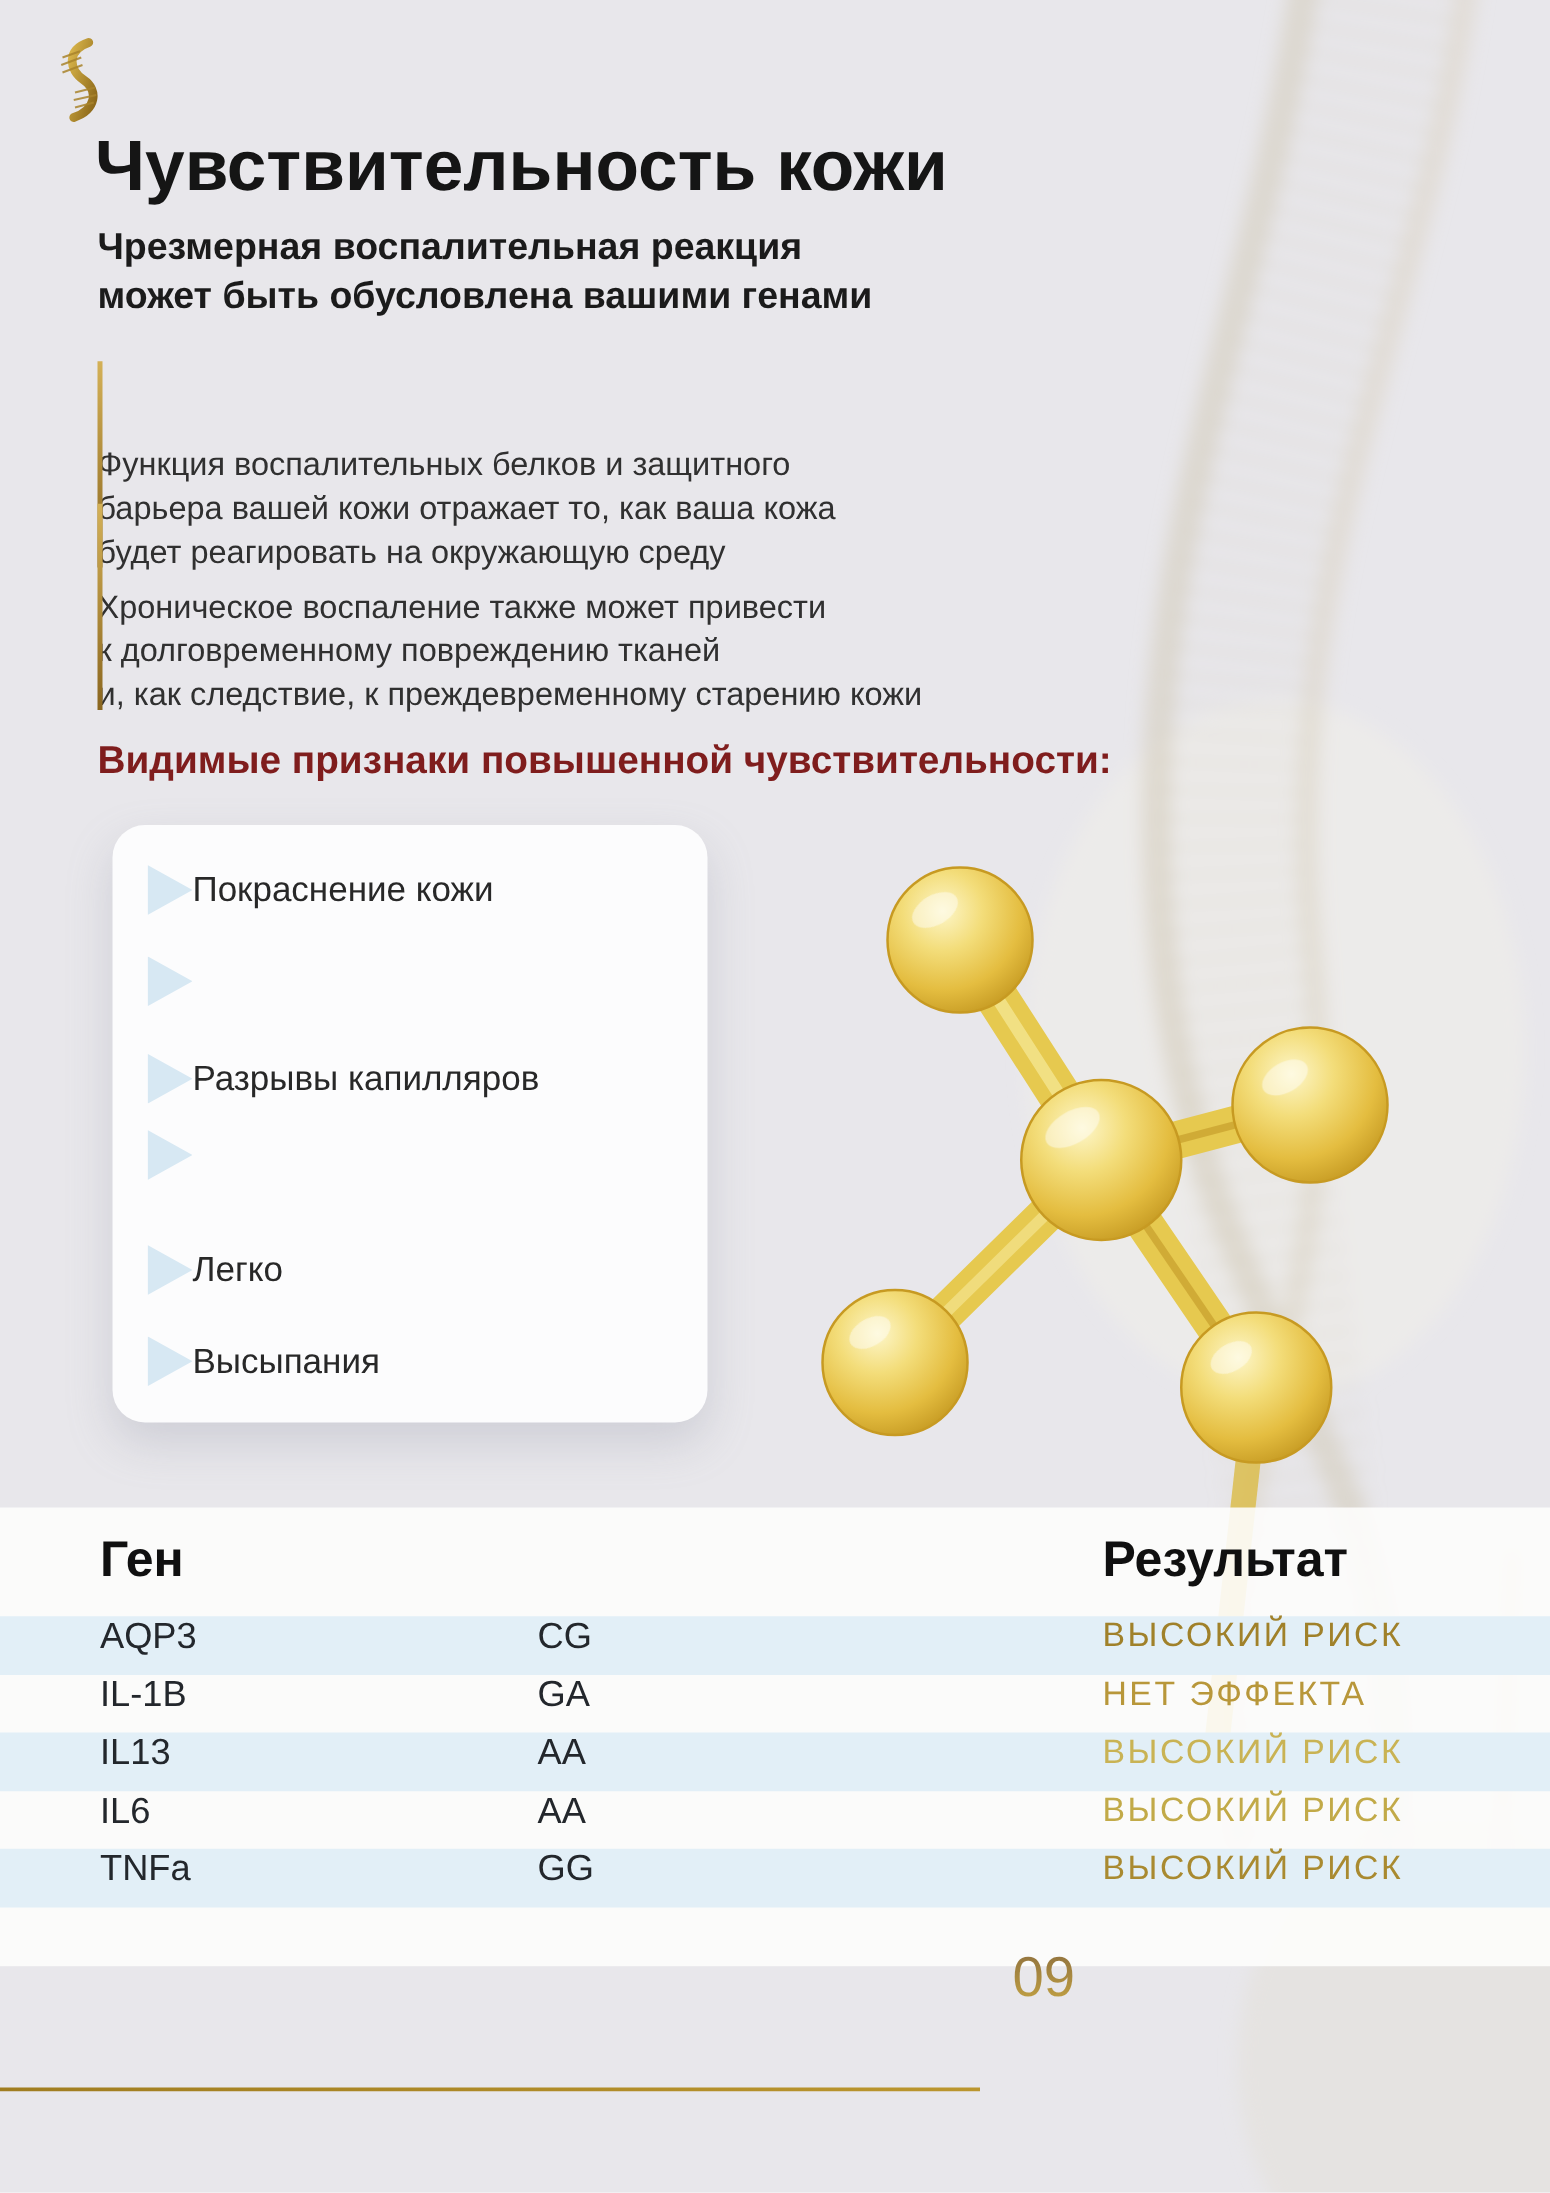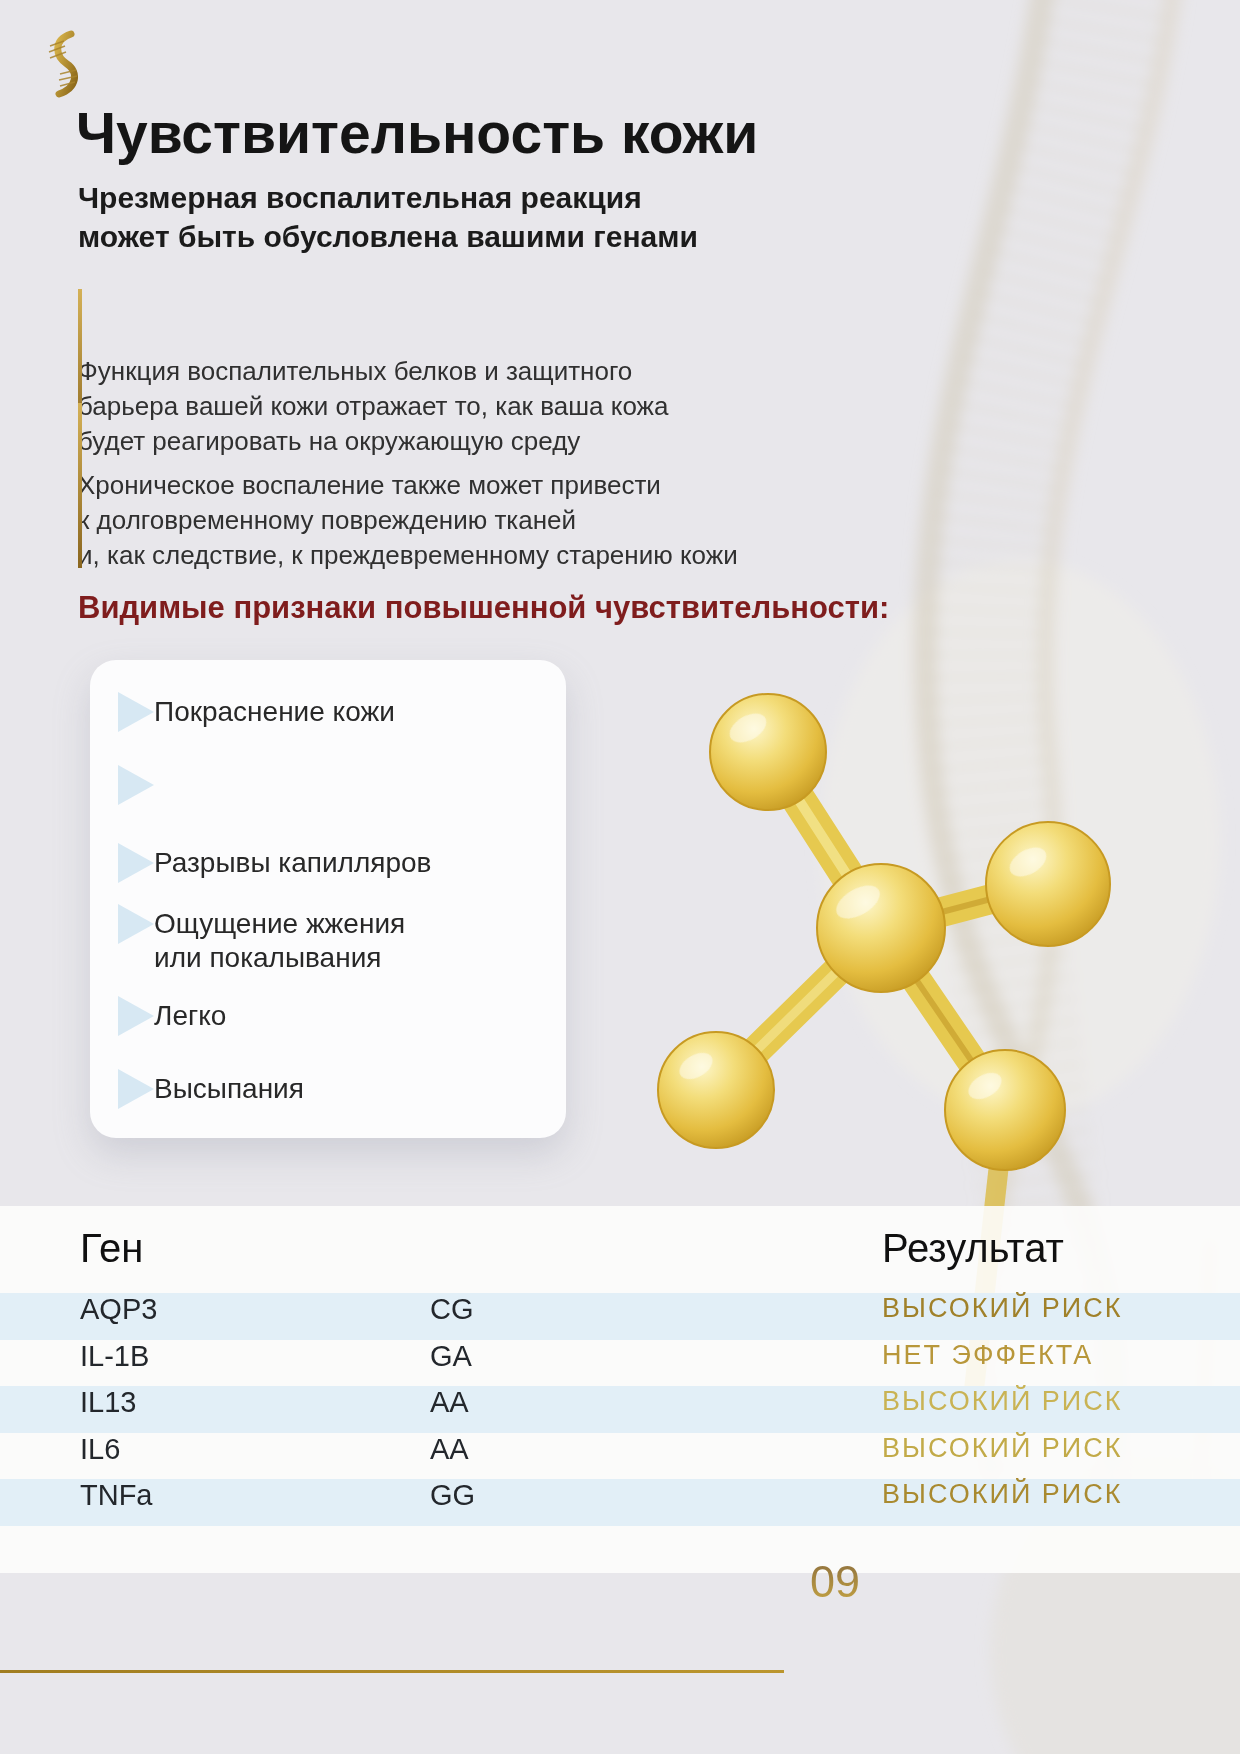--- a/index.html
+++ b/index.html
@@ -32,21 +32,21 @@
   .sign-item{position:absolute;left:28px;display:flex;align-items:flex-start;}
   .sign-item:nth-child(1){top:35px;} .sign-item:nth-child(2){top:108px;}
   .sign-item:nth-child(3){top:186px;} .sign-item:nth-child(4){top:247px;}
   .sign-item:nth-child(5){top:339px;} .sign-item:nth-child(6){top:412px;}
   .tri{width:36px;height:40px;flex:none;background:#d7e8f3;margin-top:-3px;
       clip-path:polygon(0 0,100% 50%,0 100%);}
   .sign-text{font-size:28px;line-height:34px;color:#282828;white-space:pre-line;}
 
   .band{position:absolute;left:0;top:1206px;width:1240px;height:367px;
       background:rgba(253,253,252,.9);z-index:2;}
-  .thead-cell{position:absolute;top:20px;font-size:40px;font-weight:400;color:#101010;}
+  .thead-cell{position:absolute;top:20px;font-size:40px;font-weight:700;color:#101010;}
   .thc-0{left:80px;} .thc-1{left:430px;} .thc-2{left:882px;}
   .trows{position:absolute;top:87px;left:0;right:0;}
   .trow{height:46.5px;display:flex;align-items:flex-start;}
   .trow.even{background:#e2eff7;}
   .cell{white-space:nowrap;}
   .cell.gene{margin-left:80px;width:350px;font-size:29px;font-weight:300;color:#23272c;}
   .cell.geno{width:452px;font-size:29px;font-weight:300;color:#23272c;}
   .cell.result{font-size:27px;letter-spacing:2px;font-weight:400;}
 
   .footer-line{position:absolute;left:0;top:1670px;width:784px;height:3px;z-index:3;
@@ -159,22 +159,20 @@
         </div>
         <div class="sign-item">
           <span class="tri"></span>
         </div>
         <div class="sign-item">
           <span class="tri"></span>
           <span class="sign-text">Разрывы капилляров</span>
         </div>
         <div class="sign-item">
           <span class="tri"></span>
-          <span class="sign-text">Ощущение жжения
-или покалывания</span>
         </div>
         <div class="sign-item">
           <span class="tri"></span>
           <span class="sign-text">Легко</span>
         </div>
         <div class="sign-item">
           <span class="tri"></span>
           <span class="sign-text">Высыпания</span>
         </div>
       </div>

